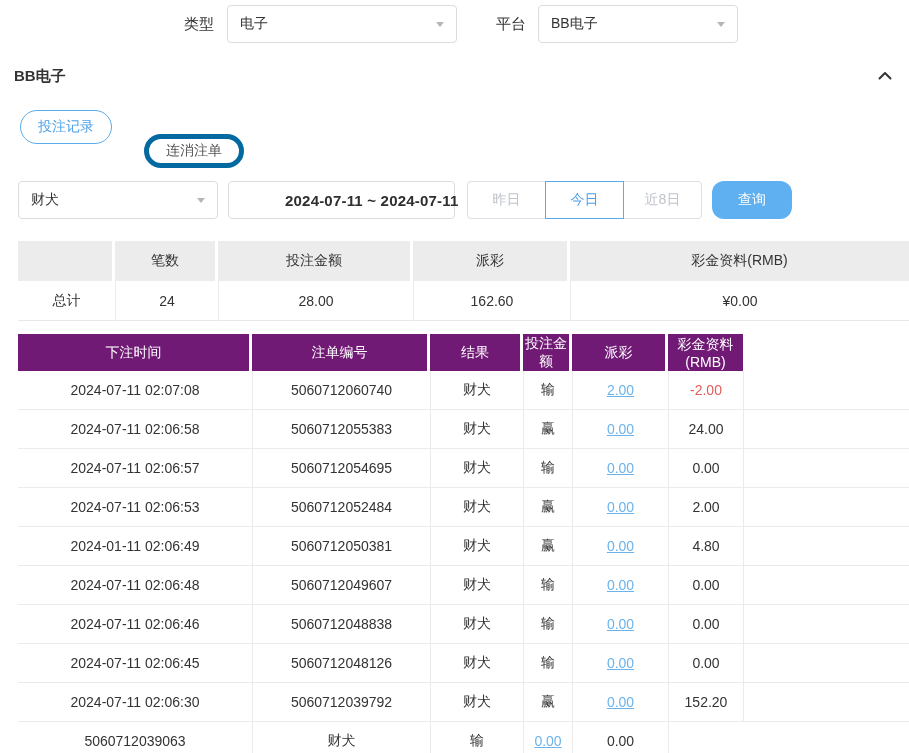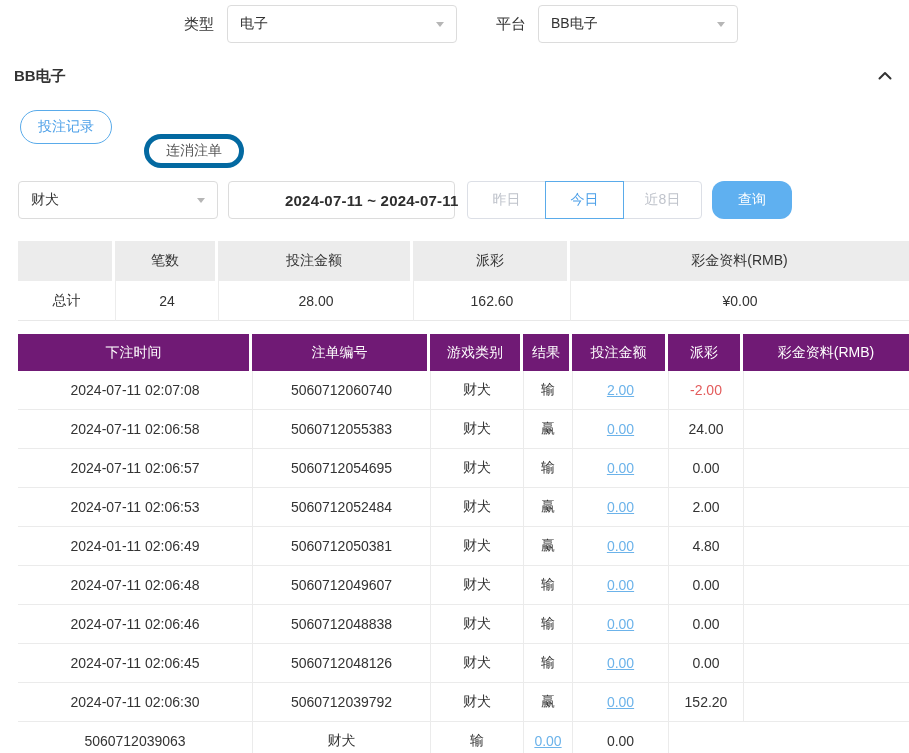--- a/index.html
+++ b/index.html
@@ -157,21 +157,20 @@
     <div class="sum-cell">28.00</div>
     <div class="sum-cell">162.60</div>
     <div class="sum-cell">¥0.00</div>
   </div>
 </div>
 
 <div class="main-table">
   <div class="tgrid thead">
     <div class="hcell">下注时间</div>
     <div class="hcell">注单编号</div>
-    <div class="hcell">游戏类别</div>
     <div class="hcell">结果</div>
     <div class="hcell">投注金额</div>
     <div class="hcell">派彩</div>
     <div class="hcell">彩金资料(RMB)</div>
   </div>
   <div id="table-body">
       <div class="trow">
         <div class="tcell">2024-07-11 02:07:08</div>
         <div class="tcell">5060712060740</div>
         <div class="tcell">财犬</div>

